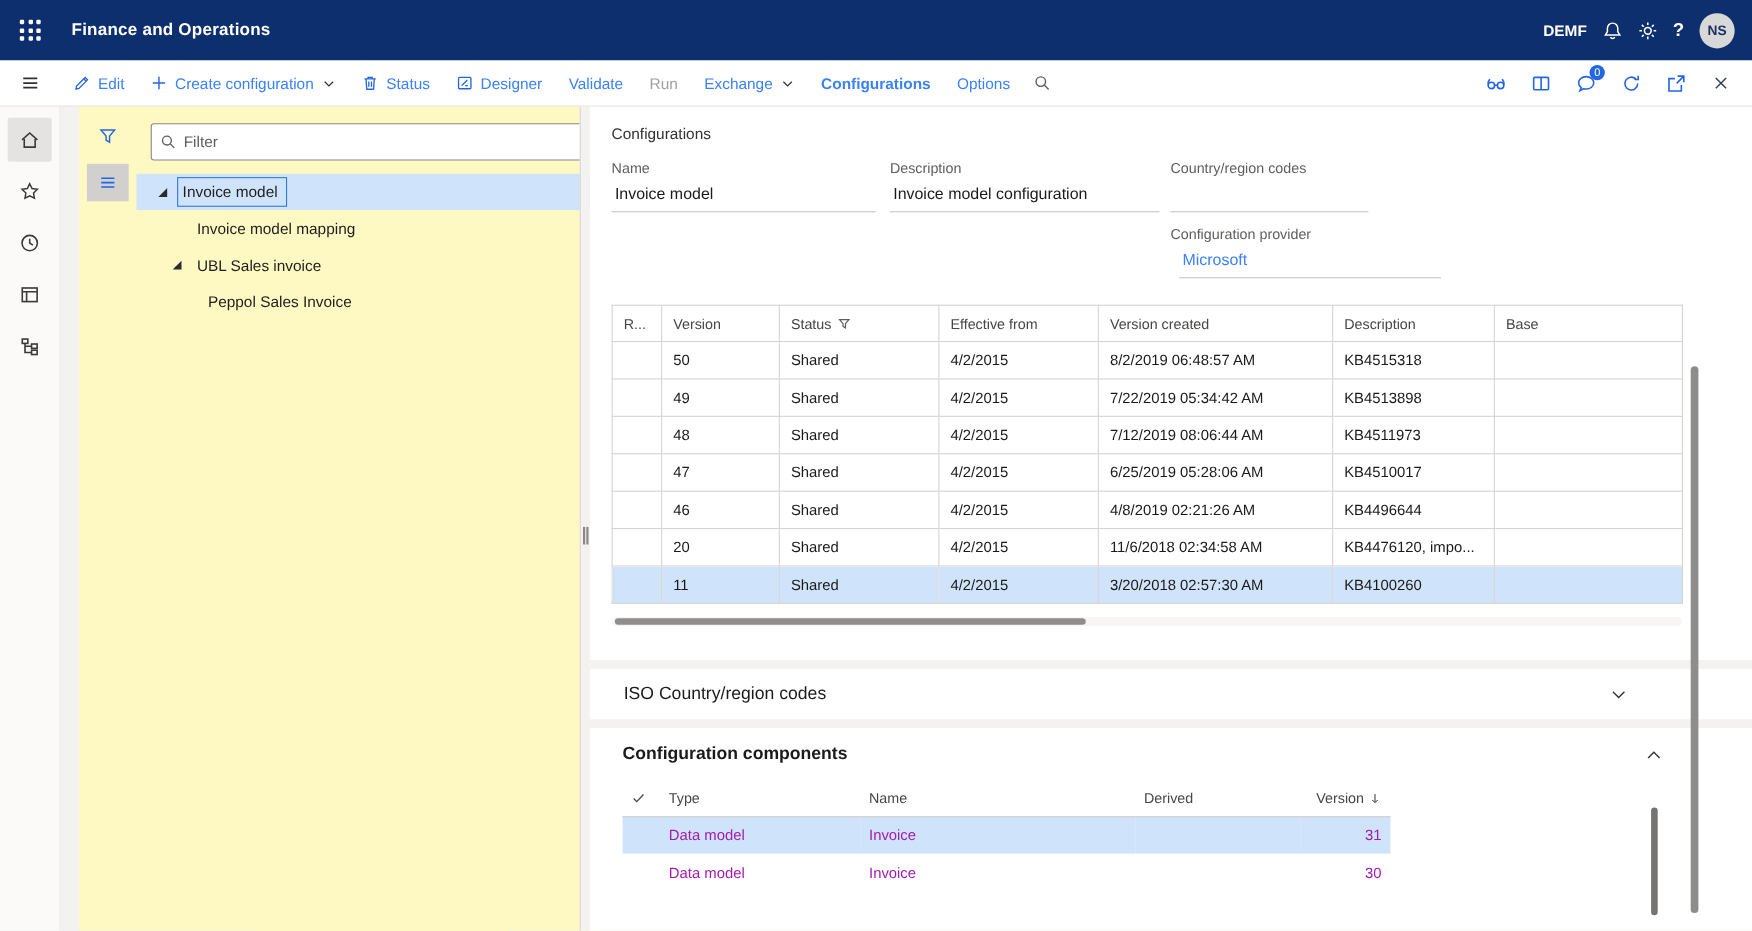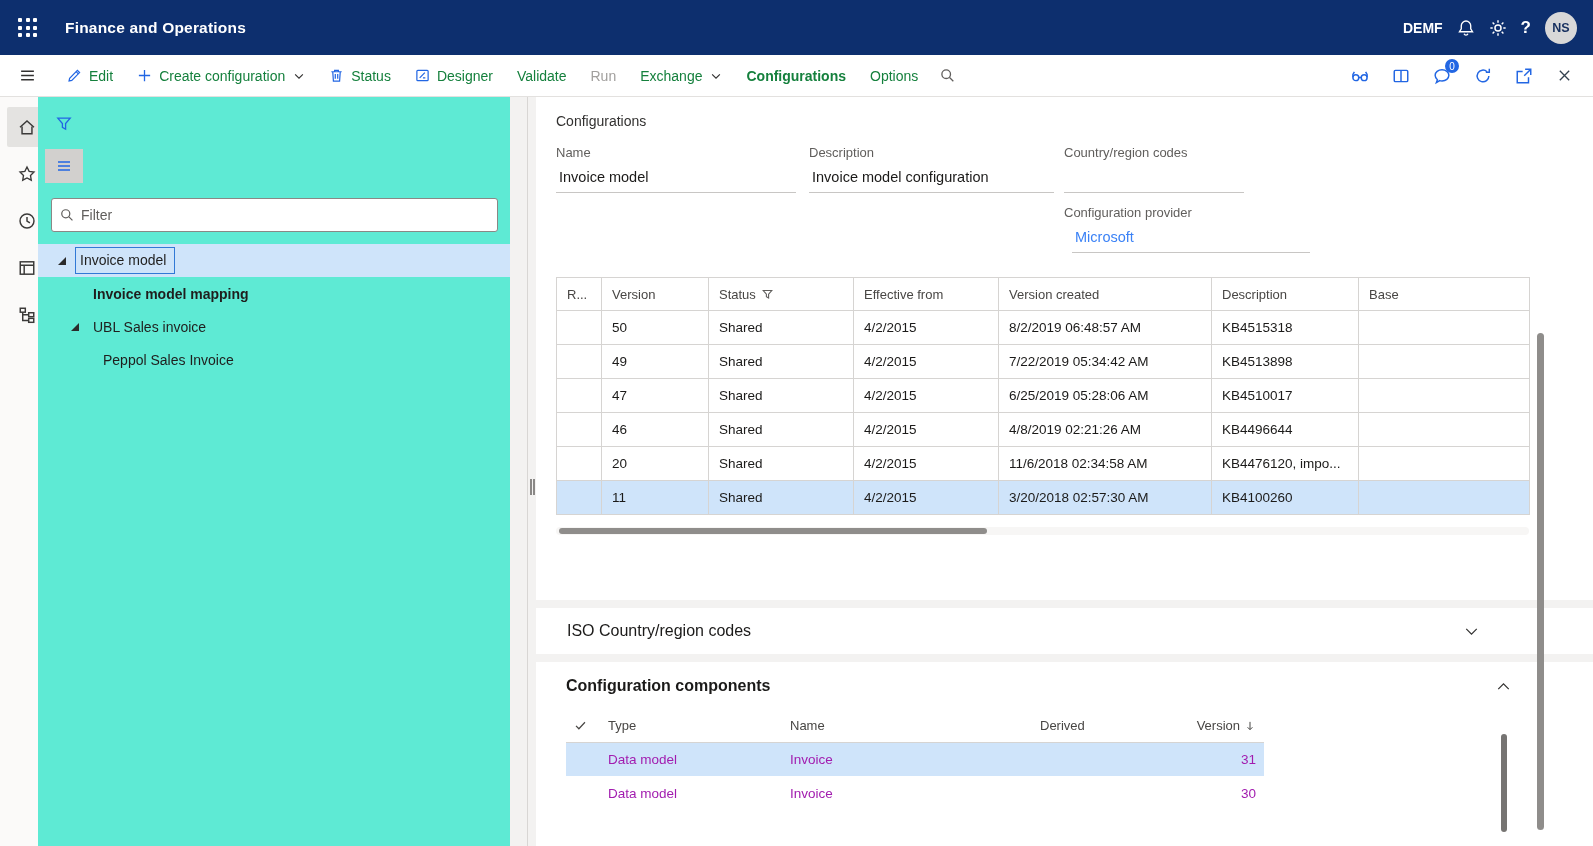--- a/index.html
+++ b/index.html
@@ -41,21 +41,21 @@
 
   
   .actionbar {
     position: absolute; left: 0; top: 55px; width: 1593px; height: 42px;
     background: #fff; border-bottom: 1px solid #e3e1df;
     display: flex; align-items: center;
   }
   .ab-hamburger { width: 55px; display: flex; justify-content: center; color: #323130; cursor: pointer; flex: none; }
   .ab-item {
     display: flex; align-items: center; gap: 7px; padding: 0 12px;
-    font-size: 14px; color: #15803d; height: 100%; cursor: pointer; white-space: nowrap;
+    font-size: 14px; color: #3b82f6; height: 100%; cursor: pointer; white-space: nowrap;
   }
   .ab-item .ico { color: #2266E3; }
   .ab-item .chev { color: #323130; margin-left: 1px; }
   .ab-item.disabled { color: #a19f9d; cursor: default; }
   .ab-item.active span { font-weight: bold; }
   .ab-search { color: #605e5c; padding: 0 10px; }
   .ab-right { margin-left: auto; display: flex; align-items: center; gap: 12px; padding-right: 14px; }
   .ab-icon {
     width: 29px; height: 29px; display: flex; align-items: center; justify-content: center;
     color: #2266E3; position: relative; cursor: pointer;
@@ -71,38 +71,38 @@
   .leftrail {
     position: absolute; left: 0; top: 97px; width: 55px; bottom: 0;
     background: #fbfaf9; border-right: 1px solid #ececeb;
     display: flex; flex-direction: column; align-items: center; padding-top: 10px; gap: 7px;
   }
   .rail-btn { width: 40px; height: 40px; display: flex; align-items: center; justify-content: center; color: #3b3a39; cursor: pointer; border-radius: 2px; }
   .rail-btn.selected { background: #e4e3e1; }
 
   
   .treepanel {
-    position: absolute; left: 38px; top: 97px; width: 472px; bottom: 0;
-    background: #5eead4; display: flex; flex-direction: column;
+    position: absolute; left: 72px; top: 97px; width: 472px; bottom: 0;
+    background: #fef9c3; display: flex;
   }
   .tree-tools { width: 52px; padding-top: 10px; display: flex; flex-direction: column; align-items: center; gap: 8px; flex: none; }
   .tool-btn { width: 38px; height: 34px; display: flex; align-items: center; justify-content: center; color: #2266E3; cursor: pointer; }
   .tool-btn.selected { background: #d2d0ce; }
   .tree-main { flex: 1; padding-top: 10px; }
   .filter-box {
     margin: 5px 12px 12px 13px; height: 34px; border: 1px solid #8a8886; border-radius: 3px;
     display: flex; align-items: center; padding: 0 8px; gap: 7px; color: #605e5c; background: #fff;
   }
   .filter-box input { flex: 1; border: none; outline: none; font-size: 14px; font-family: inherit; color: #252423; background: transparent; }
   .filter-box input::placeholder { color: #605e5c; }
   .tree-row { height: 33px; display: flex; align-items: center; font-size: 14px; color: #1f1e1d; cursor: pointer; }
   .tree-row.selected { background: #cfe4fa; }
   .twisty { width: 10px; height: 10px; margin-right: 13px; flex: none; }
   .indent-0 { padding-left: 19px; }
-  .indent-1 { padding-left: 55px; font-weight: bold; }
+  .indent-1 { padding-left: 55px; }
   .indent-1t { padding-left: 32px; }
   .indent-2 { padding-left: 65px; }
   .focus-box { border: 1px solid #3179d6; padding: 4px 8px 5px 4px; margin-left: -5px; }
 
   
   .splitter { position: absolute; left: 527px; top: 97px; width: 9px; bottom: 0; background: #f3f2f1; border-left: 1px solid #d8d6d4; cursor: col-resize; }
   .splitter-grip { position: absolute; top: 382px; left: 2px; width: 5px; height: 16px; border-left: 2px solid #8a8886; border-right: 2px solid #8a8886; }
 
   
   .main { position: absolute; left: 536px; top: 97px; right: 0; bottom: 0; background: #f3f2f1; overflow: hidden; }
@@ -477,20 +477,29 @@
           <td>KB4515318</td>
           <td></td>
         </tr>
         <tr>
           <td></td>
           <td>49</td>
           <td>Shared</td>
           <td>4/2/2015</td>
           <td>7/22/2019 05:34:42 AM</td>
           <td>KB4513898</td>
+          <td></td>
+        </tr>
+        <tr>
+          <td></td>
+          <td>48</td>
+          <td>Shared</td>
+          <td>4/2/2015</td>
+          <td>7/12/2019 08:06:44 AM</td>
+          <td>KB4511973</td>
           <td></td>
         </tr>
         <tr>
           <td></td>
           <td>47</td>
           <td>Shared</td>
           <td>4/2/2015</td>
           <td>6/25/2019 05:28:06 AM</td>
           <td>KB4510017</td>
           <td></td>

